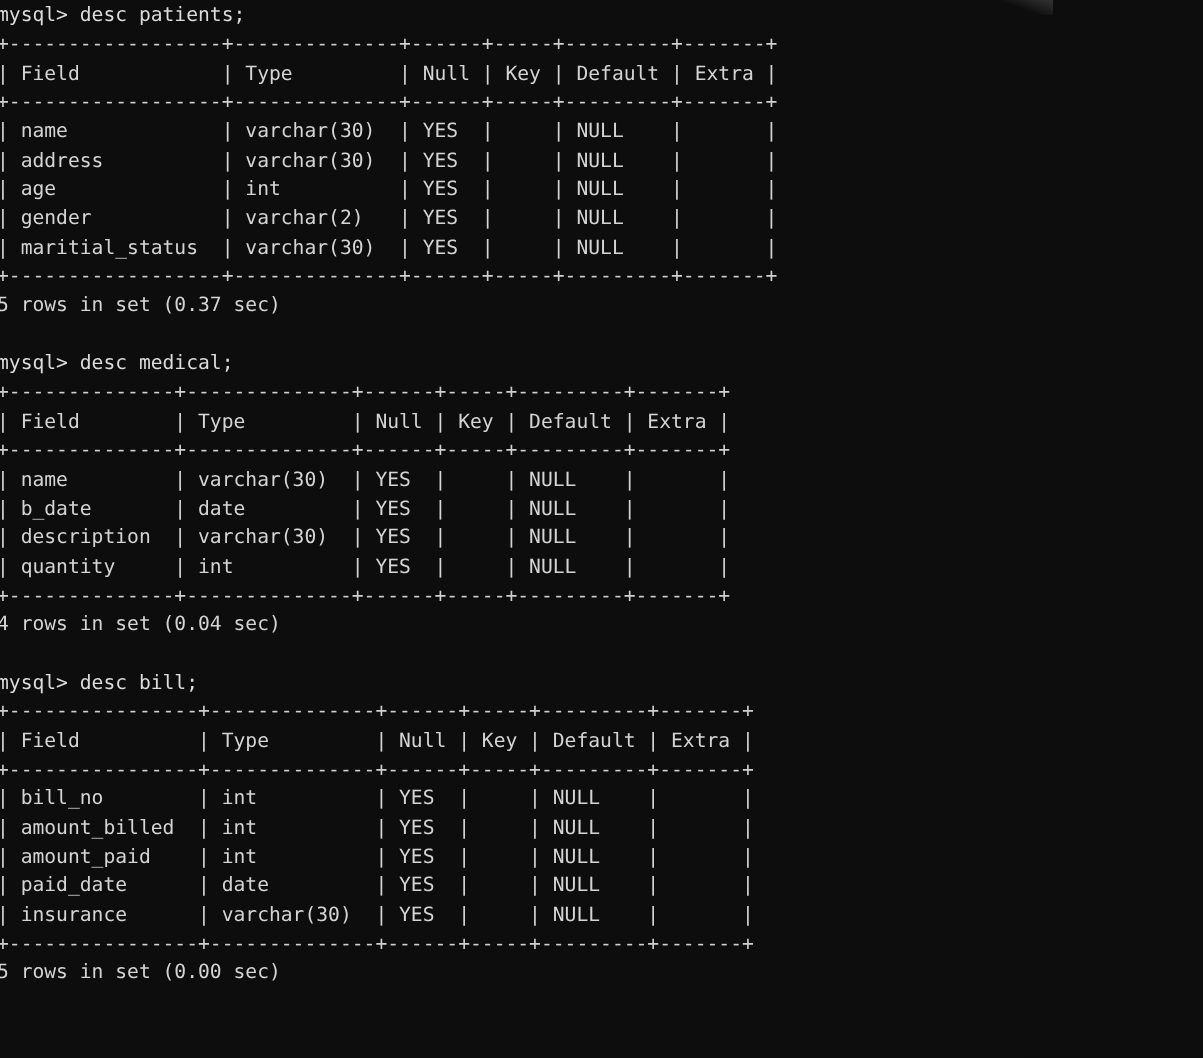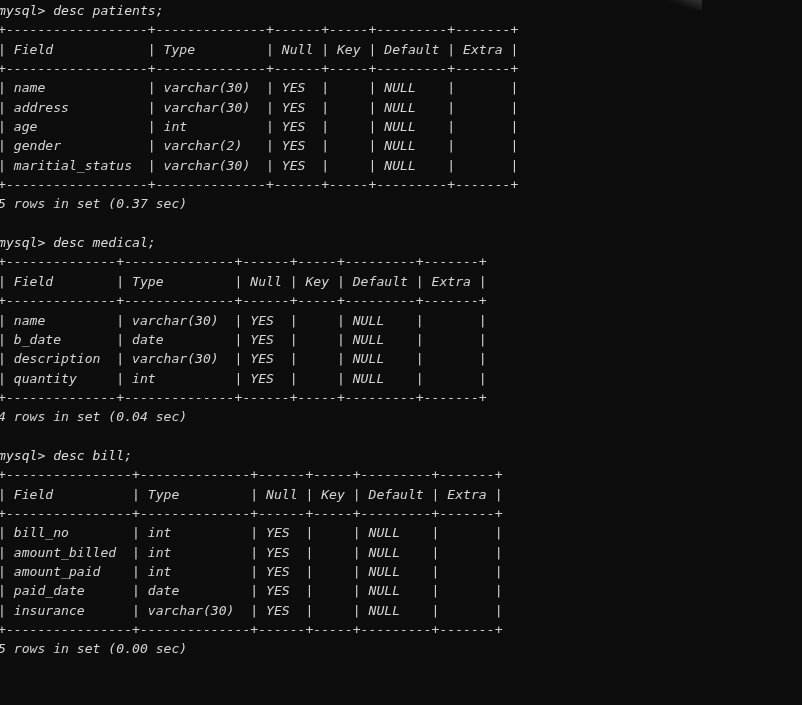--- a/index.html
+++ b/index.html
@@ -20,21 +20,20 @@
     height: 705px;
     background: #0d0d0d;
     color: #d6d6d6;
     font-family: "DejaVu Sans Mono", "Liberation Mono", monospace;
     font-size: 13.1px;
     line-height: 19.35px;
     letter-spacing: 0px;
     padding: 0;
     box-sizing: border-box;
     overflow: hidden;
-    font-style: italic;
   }
   
   #screen-inner {
     position: absolute;
     left: -2px;
     top: 1px;
     width: 806px;
   }
   .term-line {
     white-space: pre;

